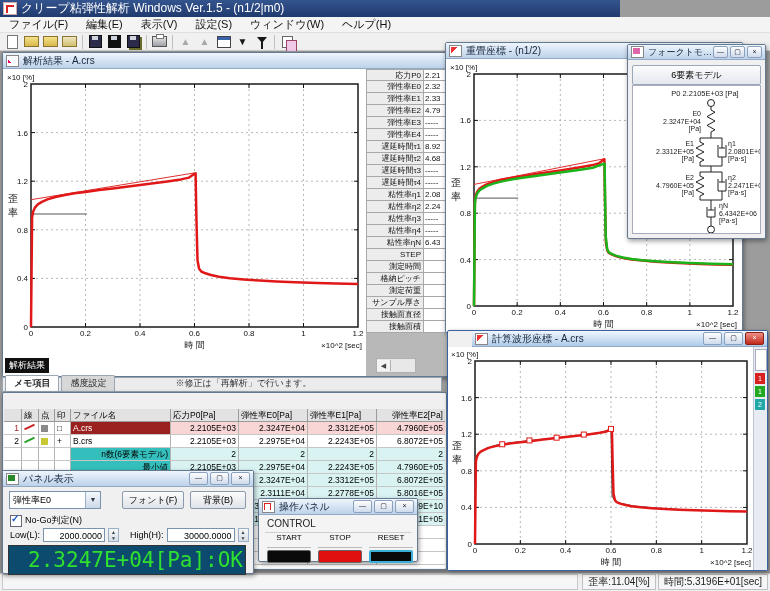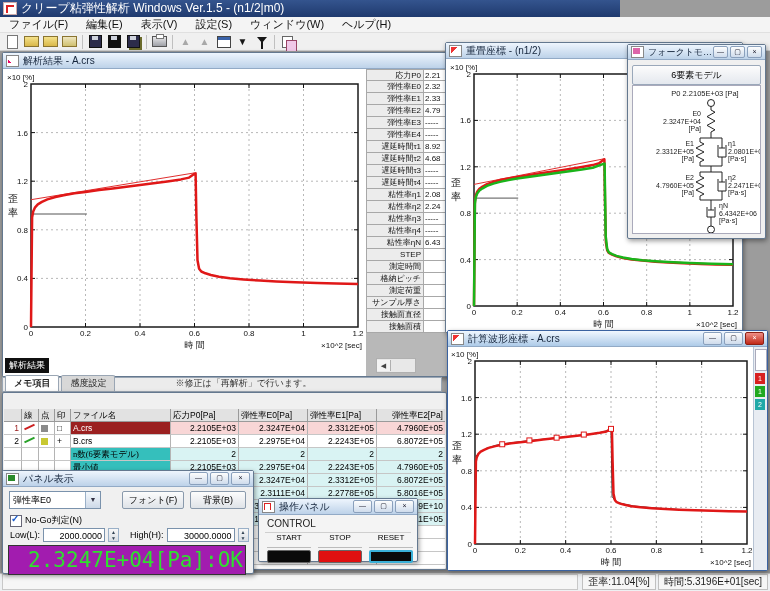--- a/index.html
+++ b/index.html
@@ -86,21 +86,21 @@
   .tab{padding:1px 8px;border:1px solid #9aa6b4;border-bottom:none;background:#d8d8d8;margin-left:2px;border-radius:2px 2px 0 0;}
   .tab.active{background:#fff;font-weight:bold;}
   .tab-note{margin-left:60px;padding-bottom:1px;color:#333;}
   
   .ltable{position:absolute;left:1px;top:16px;right:1px;bottom:1px;background:#fff;overflow:hidden;font-size:8.5px;}
   .lrow{display:flex;height:13px;line-height:13px;}
   .lcell{border-right:1px solid #b4b4b4;border-bottom:1px solid #c6c6c6;box-sizing:border-box;
       overflow:hidden;white-space:nowrap;padding:0 2px;background:#fff;flex:none;}
   .lrow.lhead .lcell{background:#e2e2e2;border-bottom:1px solid #9a9a9a;border-right:1px solid #9a9a9a;text-align:left;}
   .num-cell{text-align:right;}
-  .sum-label{background:#35bfbc !important;text-align:left;font-family:Liberation Serif, serif;}
+  .sum-label{background:#35bfbc !important;text-align:right;}
   .sum-val{background:#d9f3f3 !important;text-align:right;}
   .sel-file{background:#9b2020 !important;color:#fff;}
   .sel-val{background:#f8d6d6 !important;text-align:right;}
   .line-mark{display:inline-block;width:10px;height:8px;position:relative;}
   .line-mark i{position:absolute;left:0;top:3px;width:11px;height:2px;transform:rotate(-25deg);}
   .pt-mark{display:inline-block;width:7px;height:7px;margin-top:3px;}
   
   .panel-body{position:absolute;left:1px;top:16px;right:1px;bottom:1px;background:#f0f0f0;font-size:9px;}
   .pselect{position:absolute;left:5px;top:4px;width:92px;height:18px;background:#fff;border:1px solid #7a92ac;
       display:flex;align-items:center;box-sizing:border-box;}
@@ -109,21 +109,21 @@
       font-size:7px;text-align:center;line-height:16px;color:#334;}
   .pbtn{position:absolute;height:18px;background:linear-gradient(#fcfcfc,#dfe3e8);border:1px solid #8a9aac;
       border-radius:2px;font-size:9px;text-align:center;line-height:16px;box-sizing:border-box;}
   .chk-row{position:absolute;left:6px;top:27px;display:flex;align-items:center;gap:3px;}
   .chk{width:10px;height:10px;background:#fff;border:1px solid #667;position:relative;}
   .chk::before{content:"✓";position:absolute;left:0px;top:-3px;font-size:10px;color:#1a5ccc;font-weight:bold;}
   .lh-row{position:absolute;left:6px;top:41px;display:flex;align-items:center;gap:3px;font-size:9px;}
   .num-input{height:14px;background:#fff;border:1px solid #7a92ac;text-align:right;padding:0 2px;line-height:14px;box-sizing:border-box;}
   .spin{width:11px;height:14px;background:linear-gradient(#f8f8f8,#d8dde4);border:1px solid #9ab0c8;
       font-size:5px;line-height:6px;text-align:center;color:#345;box-sizing:border-box;}
-  .lcd{position:absolute;left:4px;top:58px;width:238px;height:30px;background:#a21caf;border:1px solid #333;
+  .lcd{position:absolute;left:4px;top:58px;width:238px;height:30px;background:#0c4a6e;border:1px solid #333;
       color:#2fe02f;font-family:"DejaVu Sans Mono",monospace;font-size:21px;display:flex;align-items:center;
       justify-content:flex-end;padding-right:2px;box-sizing:border-box;padding-left:24px;}
   
   .ctrl-body{position:absolute;left:1px;top:16px;right:1px;bottom:1px;background:#f4f4f4;}
   .ctrl-label{position:absolute;left:7px;top:3px;font-size:10px;color:#222;}
   .ctrl-group{position:absolute;left:5px;top:17px;right:5px;height:26px;border-top:1px solid #cfcfcf;}
   .cbt{position:absolute;width:44px;text-align:center;}
   .cbt .cl{font-size:8px;border-bottom:1px solid #bbb;padding-bottom:5px;}
   .cbt .bar{margin-top:2px;height:11px;border-radius:2px;border:1px solid #666;}
   
@@ -557,21 +557,21 @@
               <text x="2" y="9" text-anchor="start" font-size="8" fill="#111">×10 [%]</text>
               <text x="8" y="125" text-anchor="middle" font-size="10" fill="#111">歪</text>
               <text x="8" y="139" text-anchor="middle" font-size="10" fill="#111">率</text>
               <text x="155.5" y="266" text-anchor="middle" font-size="9" fill="#111">時 間</text>
               <text x="289" y="266" text-anchor="end" font-size="8" fill="#111">×10^2 [sec]</text>
             </svg></div>
       </div>
     </div>
 
     <div class="win" style="left:447px;top:279px;width:321px;height:241px;z-index:4;border-color:#3a62a0;">
-      <div class="tb" style="background:linear-gradient(#f0f7ff,#aecbe8);">
+      <div class="tb" style="background:linear-gradient(#f0f7ff,#aecbe8);margin-left:24px;">
         <span class="wicon wi-wave"></span>
         <span class="tbt">計算波形座標 - A.crs</span>
         <span class="wbtns">
           <span class="wbtn">—</span>
           <span class="wbtn">▢</span>
           <span class="wbtn close-red">×</span>
         </span>
       </div>
       <div class="wbody" style="height:223px;">
         <div class="chart-host" id="chart-waveform" style="left:1px;top:1px;width:305px;height:220px;"><svg width="305" height="220">

